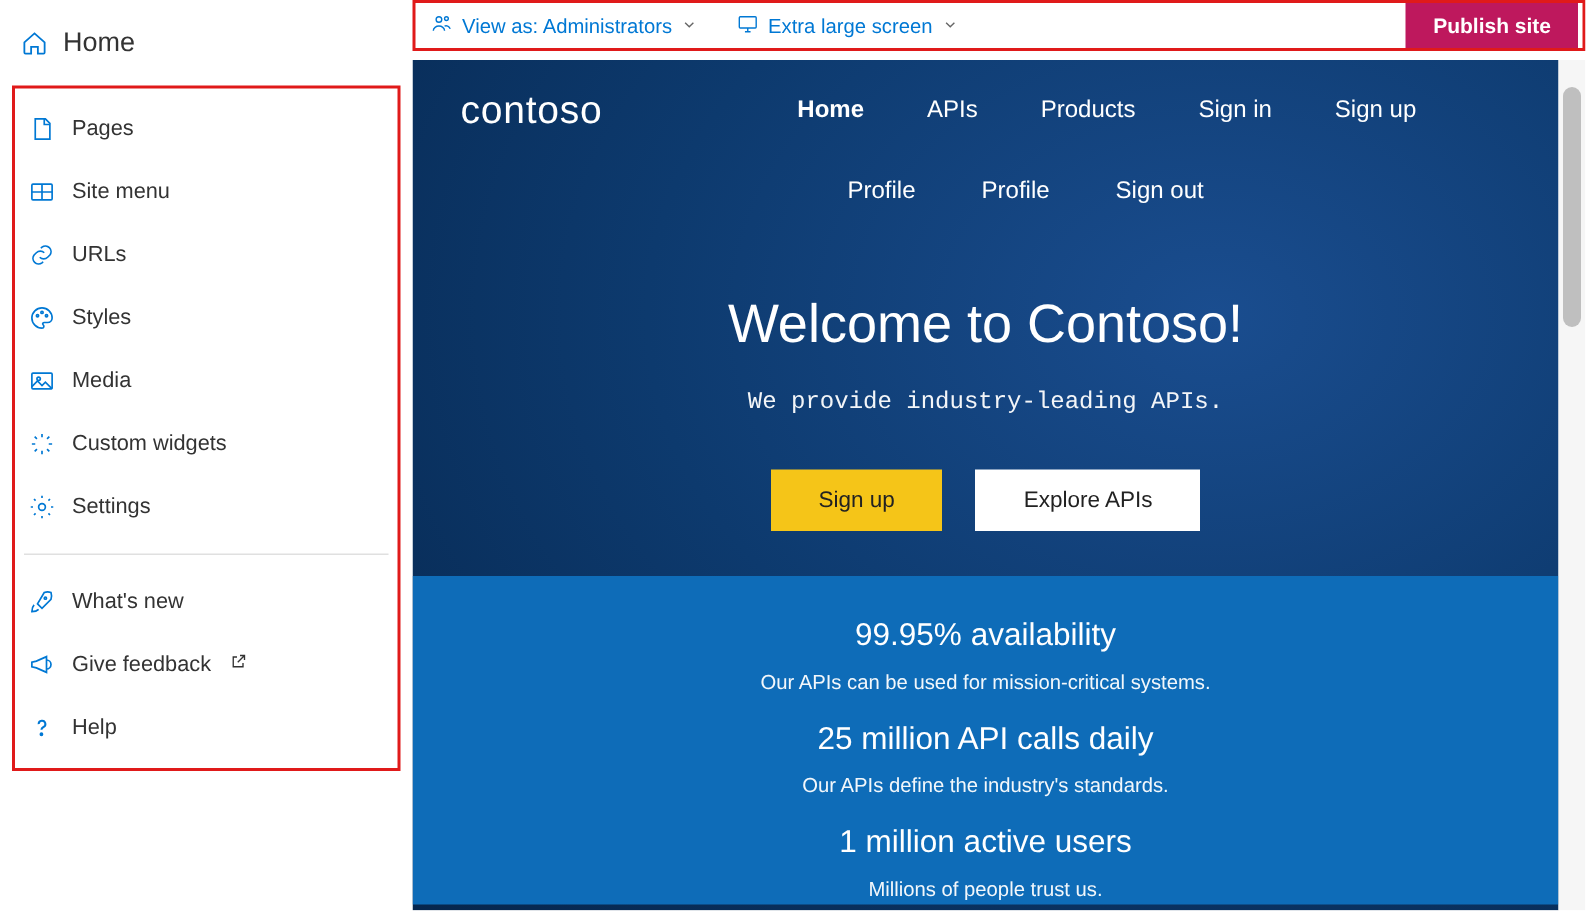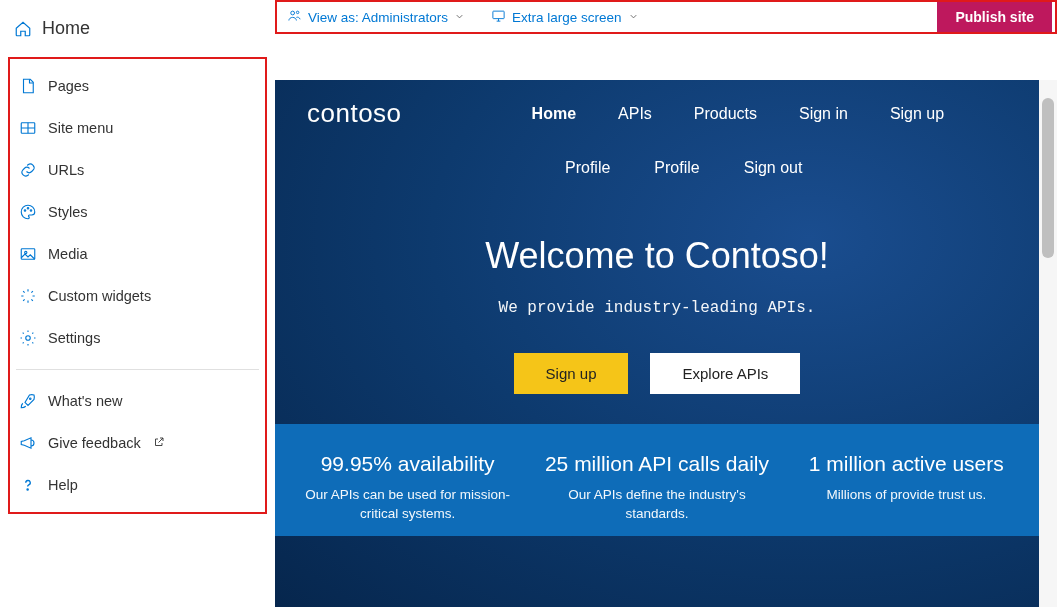--- a/index.html
+++ b/index.html
@@ -42,21 +42,20 @@
     .sidebar-icon { color: #0078d4; width: 20px; display: flex; justify-content: center; }
     .sidebar-divider { border-top: 1px solid #e0e0e0; margin: 10px 6px; }
     .ext-icon { color: #333; margin-left: 2px; }
     .ext-icon svg { width: 12px; height: 12px; }
 
     .main {
       flex: 1;
       display: flex;
       flex-direction: column;
       position: relative;
-      gap: 40px;
     }
     .topbar {
       border: 2px solid #e01a1a;
       display: flex;
       align-items: center;
       height: 34px;
       padding: 0 2px;
       gap: 18px;
       margin-bottom: 6px;
     }
@@ -117,21 +116,21 @@
     .nav-row2 { display: flex; gap: 44px; padding: 30px 0 0 258px; width: 100%; }
 
     .hero { text-align: center; padding: 58px 20px 30px; }
     .hero-title { font-size: 36px; font-weight: 400; }
     .hero-sub { font-size: 16px; margin-top: 22px; opacity: 0.95; font-family: Liberation Mono, monospace; }
     .hero-buttons { display: flex; gap: 22px; justify-content: center; margin-top: 36px; }
     .btn { padding: 12px 32px; font-size: 15px; cursor: pointer; border: none; }
     .btn-primary { background: #f5c518; color: #222; }
     .btn-secondary { background: #fff; color: #222; }
 
-    .stats { display: flex; background: #0e6cb8; padding: 28px 16px 12px; gap: 16px; }
+    .stats { display: flex; background: #0e6cb8; padding: 28px 16px 0; gap: 16px; flex-direction: column; }
     .stat { flex: 1; text-align: center; }
     .stat-title { font-size: 21px; font-weight: 400; margin-bottom: 10px; }
     .stat-sub { font-size: 13.5px; opacity: 0.95; line-height: 1.4; }
   </style>
 </head>
 <body>
 
 <div class="sidebar">
   <div class="home-header">
     <span class="home-icon">
@@ -305,21 +304,21 @@
         <div class="stat">
           <div class="stat-title">99.95% availability</div>
           <div class="stat-sub">Our APIs can be used for mission-critical systems.</div>
         </div>
         <div class="stat">
           <div class="stat-title">25 million API calls daily</div>
           <div class="stat-sub">Our APIs define the industry's standards.</div>
         </div>
         <div class="stat">
           <div class="stat-title">1 million active users</div>
-          <div class="stat-sub">Millions of provide trust us.</div>
+          <div class="stat-sub">Millions of people trust us.</div>
         </div>
       </div>
     </div>
 
     <div class="scrollbar-col">
       <div class="scrollbar-thumb"></div>
     </div>
   </div>
 </div>
 

